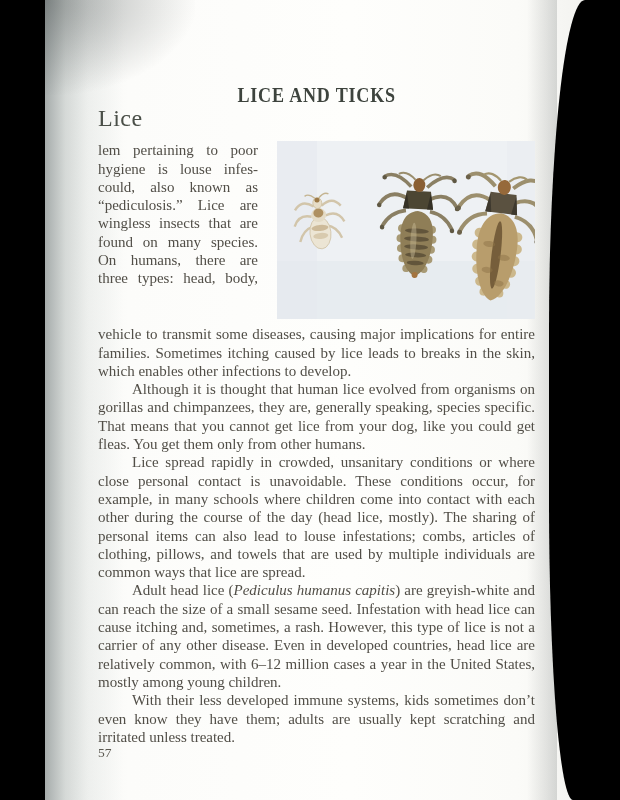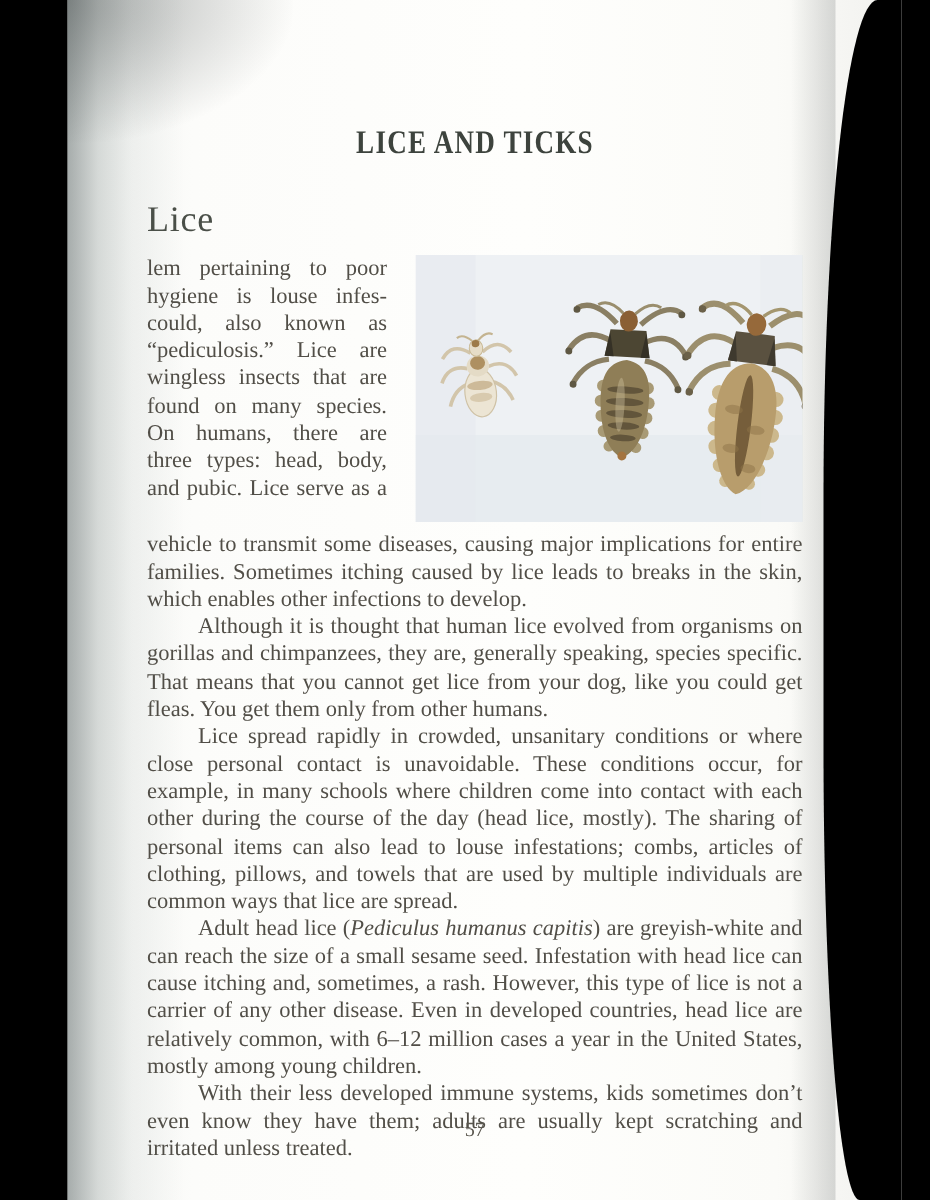--- a/index.html
+++ b/index.html
@@ -32,33 +32,33 @@
   .content{
     position:absolute;left:53px;top:0;width:437px;height:800px;
     color:#514e47;font-size:15px;line-height:18.3px;
   }
   .title{
     margin-top:86px;text-align:center;font-weight:bold;
     font-size:22px;color:#3d433d;white-space:nowrap;
   }
   .title span{display:inline-block;transform:scaleX(.82);letter-spacing:1px;}
   .heading{
-    margin-top:29px;font-size:24px;line-height:28px;color:#4a4f48;letter-spacing:.5px;
+    font-size:24px;line-height:28px;color:#4a4f48;letter-spacing:.5px;
   }
   .wrap{position:relative;margin-top:9px;height:184px;}
   .col{width:160px;}
   .tline{text-align:justify;text-align-last:justify;height:18.3px;overflow:visible;}
   .photo{
     position:absolute;left:179px;top:0;width:258px;height:178px;
     box-shadow:0 0 0 1px rgba(190,198,204,.35) inset;
   }
   p.body{margin:0;text-align:justify;}
   p.indent{text-indent:34px;}
   .pagenum{
-    position:absolute;left:0;width:437px;top:744px;text-align:center;
+    position:absolute;left:0;width:437px;top:744px;
     font-size:13.5px;color:#5a574f;
   }
   .ital{font-style:italic;}
 </style>
 </head>
 <body>
 
 <div class="page">
   <div class="edge-shadow"></div>
 
@@ -73,21 +73,20 @@
     <div class="wrap">
       <div class="col">
         <div class="tline">lem pertaining to poor</div>
         <div class="tline">hygiene is louse infes-</div>
         <div class="tline">could, also known as</div>
         <div class="tline">“pediculosis.” Lice are</div>
         <div class="tline">wingless insects that are</div>
         <div class="tline">found on many species.</div>
         <div class="tline">On humans, there are</div>
         <div class="tline">three types: head, body,</div>
-        <div class="tline">and pubic. Lice serve as a</div>
       </div>
 
       <div class="photo">
         <svg width="258" height="178" viewBox="0 0 258 178">
 
           <rect x="0" y="0" width="258" height="178" fill="#eef1f4"></rect>
           <rect x="0" y="120" width="258" height="58" fill="#e2e7ec" opacity="0.55"></rect>
           <rect x="0" y="0" width="40" height="178" fill="#e6eaee" opacity="0.6"></rect>
           <rect x="230" y="0" width="28" height="178" fill="#e9edf0" opacity="0.6"></rect>
 

